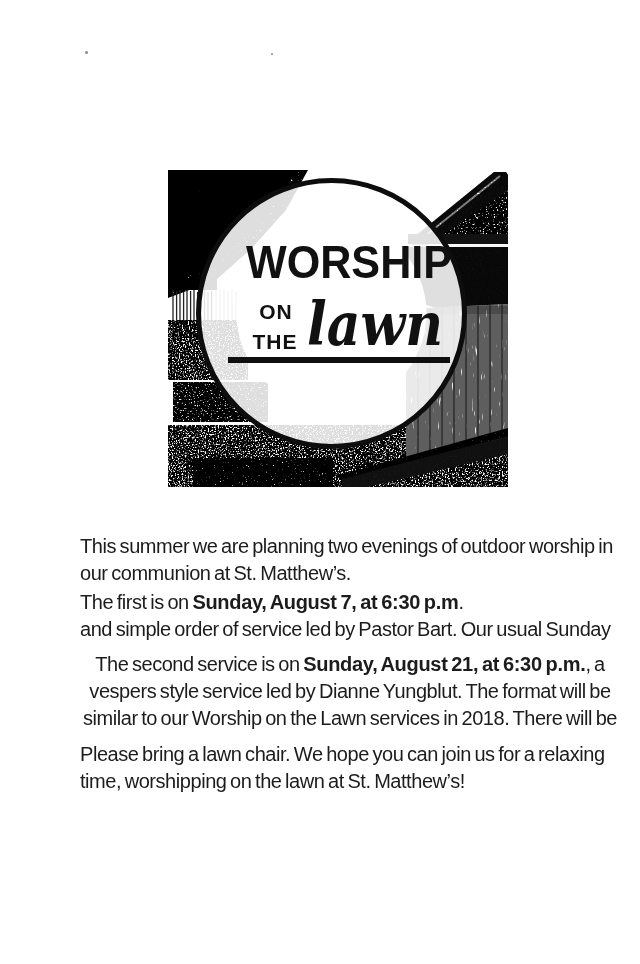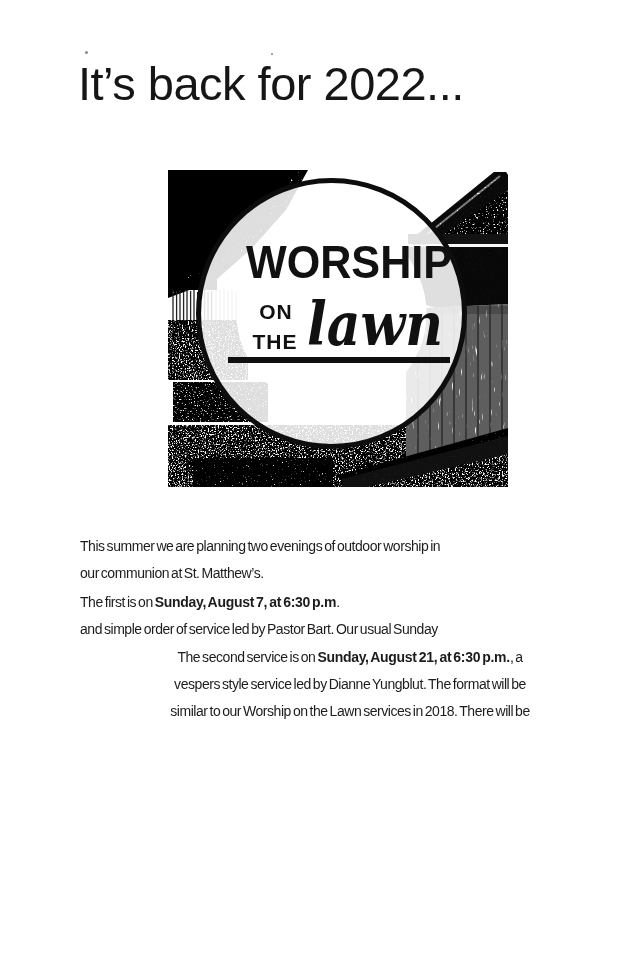--- a/index.html
+++ b/index.html
@@ -18,41 +18,40 @@
   .title{
     position:absolute;left:78px;top:58px;
     font-size:47px;line-height:1.1;
     letter-spacing:-0.5px;
     color:#161616;
     white-space:nowrap;
   }
   .illustration{position:absolute;left:168px;top:170px;width:340px;height:317px;}
   .bodytext{
     position:absolute;left:80px;top:533px;width:540px;
-    font-size:14px;line-height:27px;
+    font-size:20px;line-height:27px;
     letter-spacing:-0.45px;word-spacing:-1.5px;
     color:#1c1c1c;
   }
   .para{margin:0;padding:0;}
   .para .line{white-space:nowrap;height:27px;line-height:27px;}
   .p1{margin-bottom:2px;}
-  .p2{margin-bottom:1px;}
+  .p2{margin-bottom:8px;}
   .p3{margin-bottom:9px;text-align:center;}
   .b{font-weight:bold;letter-spacing:-0.3px;}
   .u{text-decoration-thickness:1.8px;text-underline-offset:4px;}
 </style>
 </head>
 <body>
 
 <div class="page">
 
   <div class="speck s1"></div>
   <div class="speck s2"></div>
 
-  <div class="title">It’s back for 2022...</div>
 
   <svg class="illustration" viewBox="0 0 340 317" width="340" height="317">
     <defs>
       <filter id="fDense" x="-10%" y="-10%" width="120%" height="120%">
         <feTurbulence type="fractalNoise" baseFrequency="0.55" numOctaves="2" seed="11" result="t"></feTurbulence>
         <feColorMatrix in="t" type="matrix" values="0 0 0 0 0  0 0 0 0 0  0 0 0 0 0  2.4 2.4 2.4 -2.6 0" result="a"></feColorMatrix>
         <feComposite in="a" in2="SourceAlpha" operator="in"></feComposite>
       </filter>
       <filter id="fMed" x="-10%" y="-10%" width="120%" height="120%">
         <feTurbulence type="fractalNoise" baseFrequency="0.6" numOctaves="2" seed="4" result="t"></feTurbulence>
@@ -183,15 +182,19 @@
     <div class="para p3">
       <div class="line">
         <span>The second service is on </span><span class="b">Sunday, August 21, at 6:30 p.m.</span><span>, a</span>
       </div>
       <div class="line"><span>vespers style service led by Dianne Yungblut. The format will be</span></div>
       <div class="line">
         <span>similar to our Worship on the Lawn services in 2018. </span><span class="u">There will be</span>
       </div>
     </div>
 
+    <div class="para p4">
+      <div class="line"><span>Please bring a lawn chair. We hope you can join us for a relaxing</span></div>
+      <div class="line"><span>time, worshipping on the lawn at St. Matthew’s!</span></div>
+    </div>
 
   </div>
 </div>
 
 </body></html>

